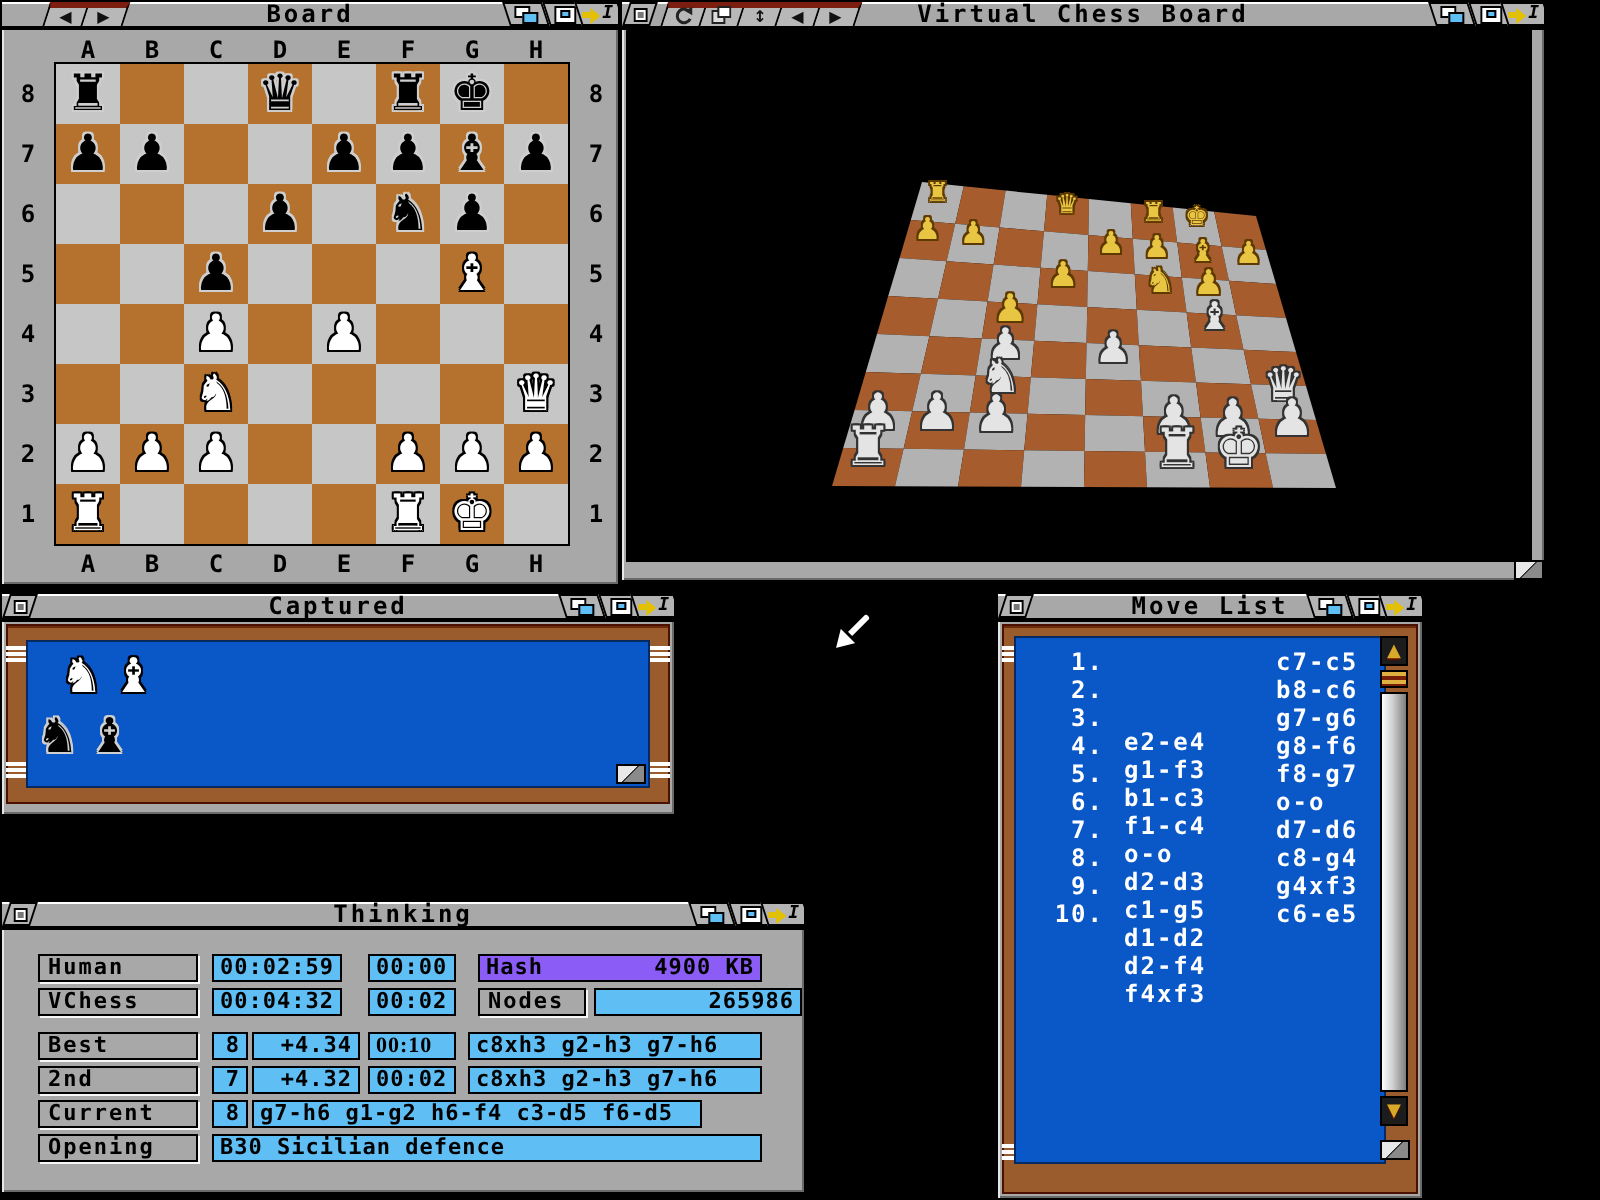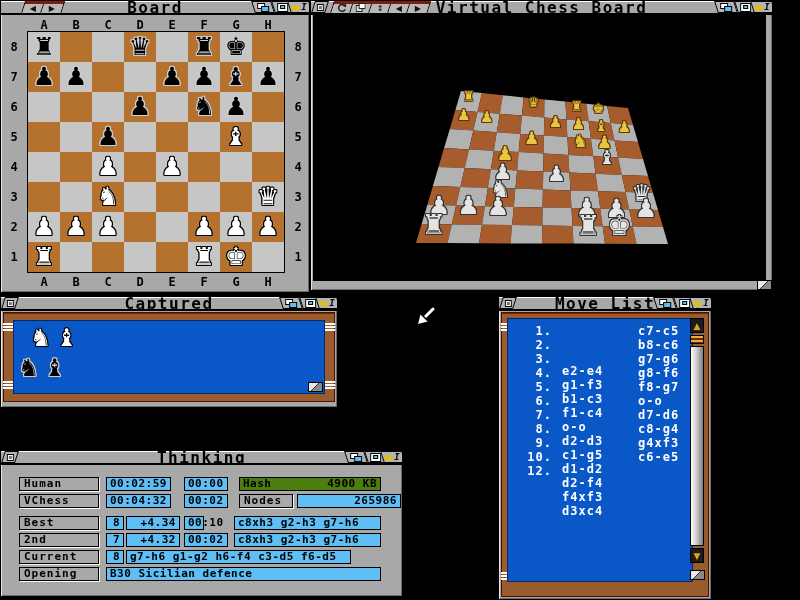--- a/index.html
+++ b/index.html
@@ -5,21 +5,21 @@
   html,body{margin:0;padding:0;background:#000;}
   *{box-sizing:border-box;}
   #screen{position:relative;width:800px;height:600px;background:#000;overflow:hidden;
           font-family:"DejaVu Sans Mono",monospace;font-weight:bold;}
   .window{position:absolute;background:#A8A8A8;border:1px solid #000;
           box-shadow:inset 1px 1px 0 #E6E6E6, inset -1px -1px 0 #6a6a6a;}
   .titlebar{position:absolute;left:0;right:0;top:0;height:14px;background:#A8A8A8;
             border-bottom:2px solid #000;overflow:hidden;
             box-shadow:inset 0 1px 0 #fff;}
   .tb-title{position:absolute;left:0;right:0;top:0;line-height:13px;text-align:center;
-            font-size:16px;letter-spacing:1.5px;color:#000;}
+            font-size:12px;letter-spacing:1.5px;color:#000;}
   .gadget{position:absolute;top:0;height:12px;background:#B4B4B4;border:1px solid #000;
           transform:skewX(18deg);display:flex;align-items:center;justify-content:center;}
   .gadget>*{transform:skewX(-18deg);}
   .g-close{left:2px;width:14px;transform:skewX(-18deg);}
   .g-close>*{transform:skewX(18deg);}
   .closebox{width:7px;height:7px;background:#fff;border:1px solid #000;display:flex;align-items:center;justify-content:center;}
   .closebox i{display:block;width:3px;height:3px;background:#777;}
   .g-depth{right:36px;width:20px;}
   .g-zoom{right:18px;width:18px;}
   .g-iconify{right:-2px;width:22px;padding-right:3px;}
@@ -68,21 +68,21 @@
             color:#D8A828;font-size:9px;line-height:14px;text-align:center;
             text-shadow:0 1px 0 #5a0f00;font-family:"DejaVu Sans",sans-serif;}
   .sb-knob{position:absolute;width:14px;height:9px;border:1px solid #000;
            background:repeating-linear-gradient(180deg,#E0B040 0 2px,#7a2008 2px 4px);}
   
   .tk-label{position:absolute;height:14px;background:#A8A8A8;border:1px solid #000;
             box-shadow:1px 1px 0 rgba(255,255,255,.9);font-size:11px;line-height:12px;
             padding:0 4px;color:#000;letter-spacing:1px;}
   .tk-field{position:absolute;height:14px;background:#5FBFF5;border:1px solid #000;
             font-size:11px;line-height:12px;padding:0 3px;color:#000;letter-spacing:.5px;}
-  .tk-right{text-align:right;} .tk-white{background:#4d7c0f;display:flex;justify-content:space-between;}
+  .tk-right{text-align:right;} .tk-white{background:#8b5cf6;display:flex;justify-content:space-between;}
   .capt-pc{position:absolute;font-family:"DejaVu Sans",sans-serif;font-weight:normal;font-size:24px;line-height:24px;}
   #cursor{position:absolute;left:415px;top:303px;z-index:99;}
 </style>
 </head>
 <body>
 
 <div id="screen">
 
   <div class="window" id="win-board" style="left:0;top:0;width:310px;height:293px;">
     <div class="titlebar">
@@ -520,25 +520,20 @@
             <div class="ml-row">
               <div class="ml-num">9.</div>
               <div class="ml-w">d2-f4</div>
               <div class="ml-b">g4xf3</div>
             </div>
             <div class="ml-row">
               <div class="ml-num">10.</div>
               <div class="ml-w">f4xf3</div>
               <div class="ml-b">c6-e5</div>
             </div>
-            <div class="ml-row">
-              <div class="ml-num">12.</div>
-              <div class="ml-w">d3xc4</div>
-              <div class="ml-b"></div>
-            </div>
           </div>
       </div>
       <div class="sb-arrow" style="right:4px;top:5px;"><span>▲</span></div>
       <div class="sb-knob" style="right:4px;top:22px;"></div>
       <div class="sb-track" style="right:4px;top:33px;width:14px;bottom:50px;"></div>
       <div class="sb-arrow" style="right:4px;bottom:33px;"><span>▼</span></div>
       <div class="resize" style="right:3px;bottom:16px;"></div>
     </div>
   </div>
 
@@ -580,21 +575,21 @@
 
     <div class="tk-label" style="left:18px;top:43px;width:80px;">VChess</div>
     <div class="tk-field" style="left:105px;top:43px;width:65px;">00:04:32</div>
     <div class="tk-field" style="left:183px;top:43px;width:44px;">00:02</div>
     <div class="tk-label" style="left:238px;top:43px;width:54px;">Nodes</div>
     <div class="tk-field tk-right" style="left:296px;top:43px;width:104px;">265986</div>
 
     <div class="tk-label" style="left:18px;top:65px;width:80px;">Best</div>
     <div class="tk-field tk-right" style="left:105px;top:65px;width:18px;">8</div>
     <div class="tk-field tk-right" style="left:125px;top:65px;width:54px;">+4.34</div>
-    <div class="tk-field" style="left:183px;top:65px;width:20px;">00:10</div>
+    <div class="tk-field" style="left:183px;top:65px;width:44px;font-family:Liberation Serif, serif;">00:10</div>
     <div class="tk-field" style="left:233px;top:65px;width:147px;">c8xh3 g2-h3 g7-h6</div>
 
     <div class="tk-label" style="left:18px;top:82px;width:80px;">2nd</div>
     <div class="tk-field tk-right" style="left:105px;top:82px;width:18px;">7</div>
     <div class="tk-field tk-right" style="left:125px;top:82px;width:54px;">+4.32</div>
     <div class="tk-field" style="left:183px;top:82px;width:44px;">00:02</div>
     <div class="tk-field" style="left:233px;top:82px;width:147px;">c8xh3 g2-h3 g7-h6</div>
 
     <div class="tk-label" style="left:18px;top:99px;width:80px;">Current</div>
     <div class="tk-field tk-right" style="left:105px;top:99px;width:18px;">8</div>

